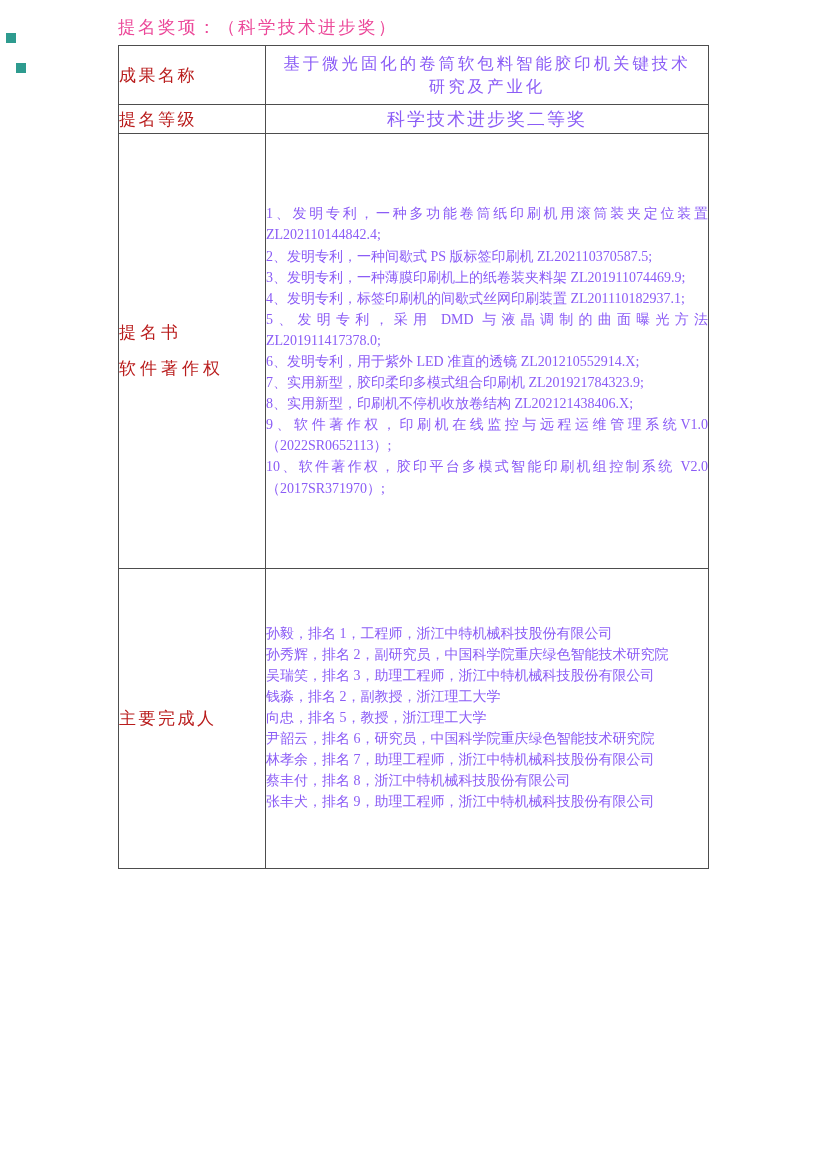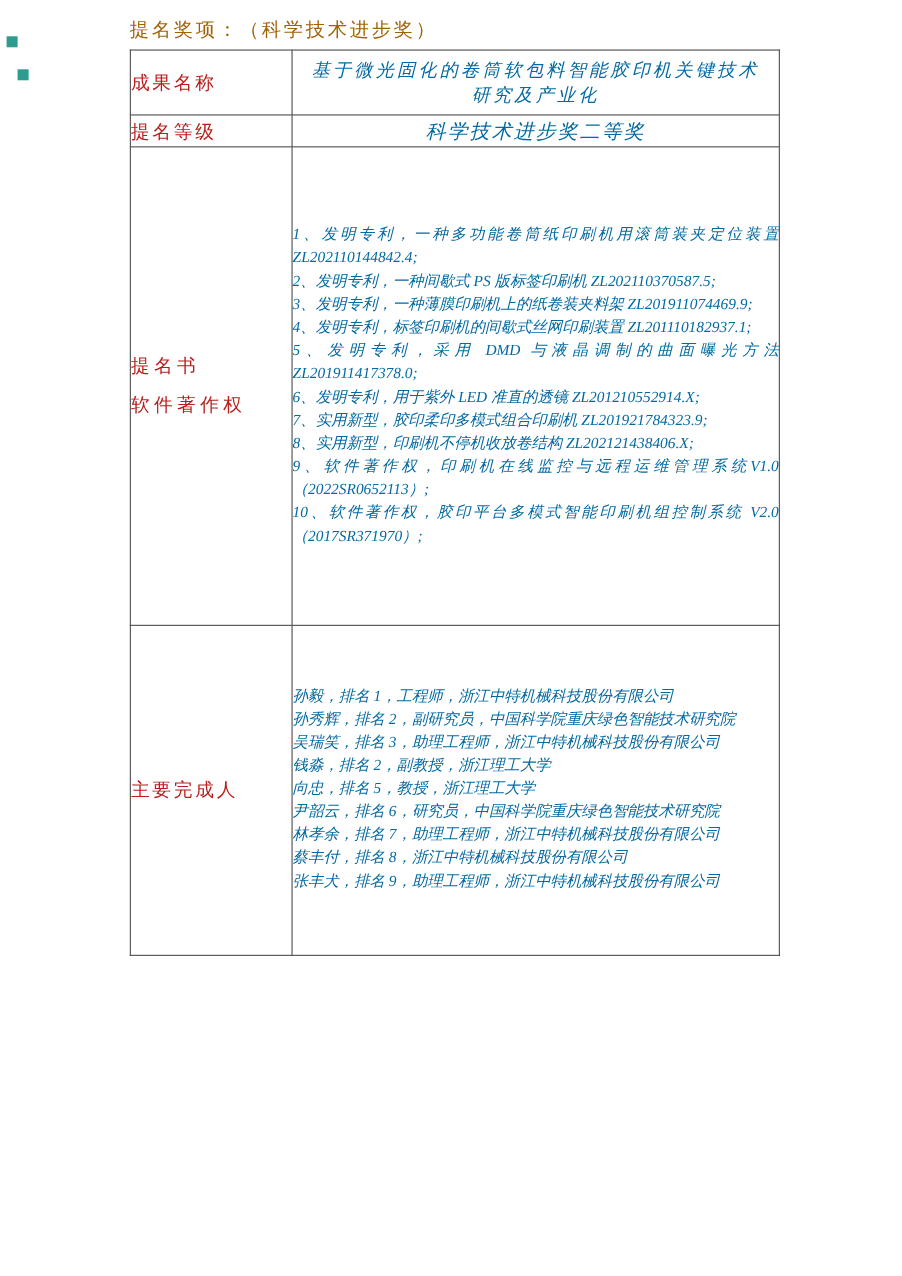--- a/index.html
+++ b/index.html
@@ -33,39 +33,39 @@
     font-size: 20px;
     letter-spacing: 1px;
     color: #2b2b2b;
   }
 
   .award-line {
     margin: 15px 0 0 118px;
     font-size: 17.5px;
     line-height: 24px;
     letter-spacing: 2.5px;
-    color: #a16207;
+    color: #ec4899;
   }
 
   .info-table {
     border-collapse: collapse;
     table-layout: fixed;
     margin: 6px 0 0 118px;
     width: 590px;
   }
   .info-table td { border: 1px solid #4d4d4d; vertical-align: middle; padding: 0; }
 
   .label-cell {
     width: 147px;
     text-align: left;
     font-size: 17px;
     letter-spacing: 2.5px;
     color: #b91c1c;
   }
-  .value-cell { width: 443px; color: #0369a1; font-style: italic; }
+  .value-cell { width: 443px; color: #8b5cf6; }
 
   .row-achievement { height: 59px; }
   .row-grade      { height: 29px; }
   .row-nomination { height: 435px; }
   .row-completers { height: 300px; }
 
   .achievement-cell {
     text-align: center;
     font-size: 16.4px;
     line-height: 23px;

